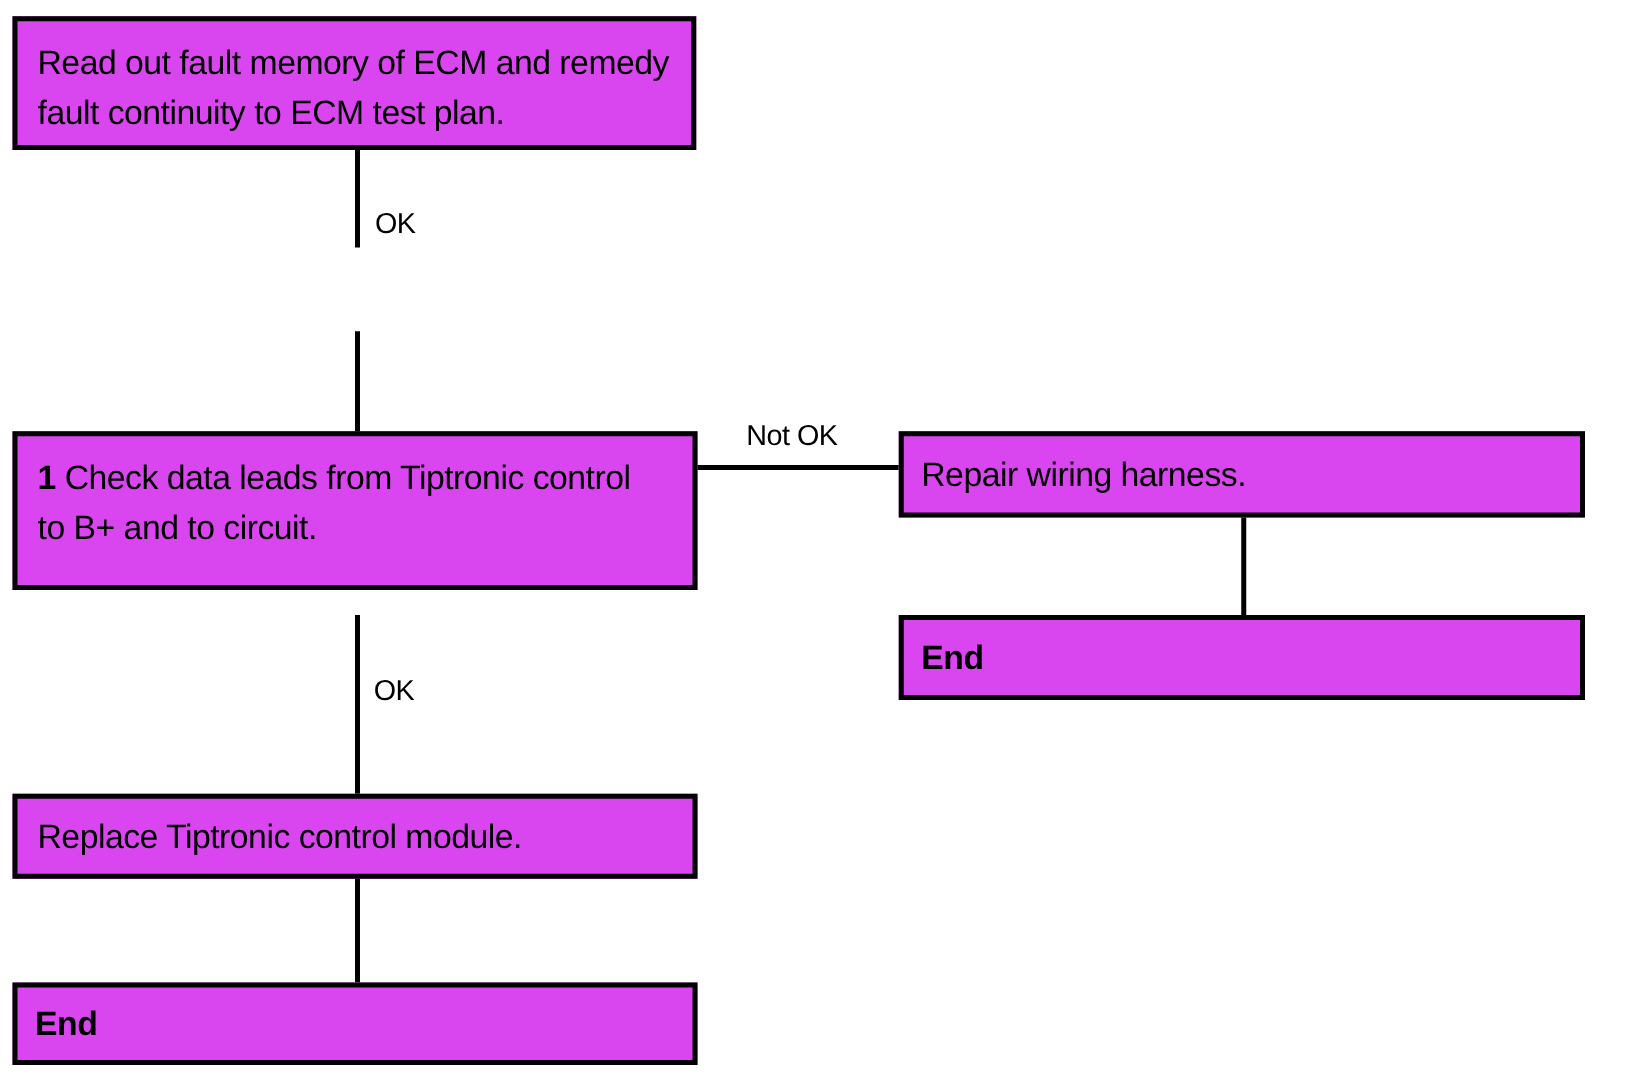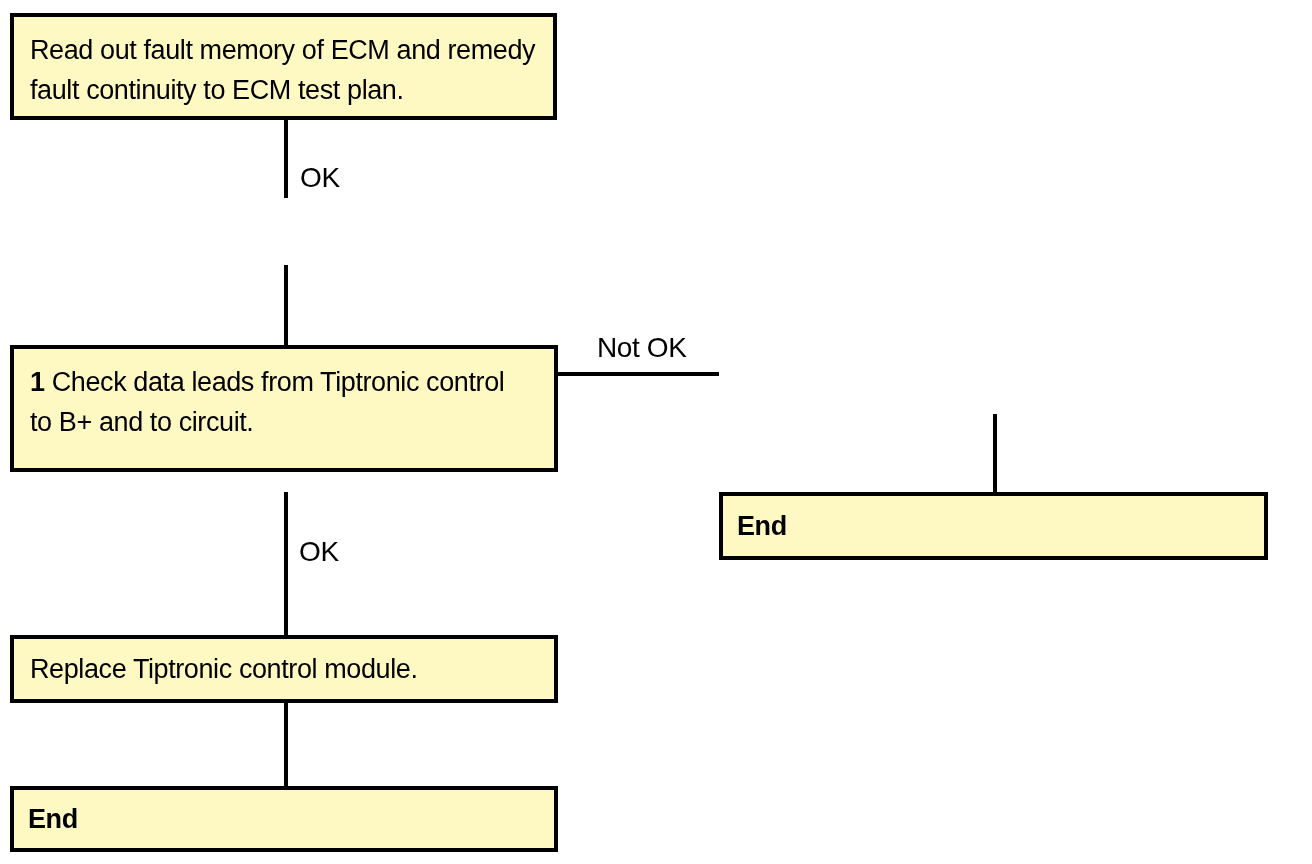--- a/index.html
+++ b/index.html
@@ -13,21 +13,21 @@
     height: 864px;
     background: #ffffff;
     font-family: "Liberation Sans", sans-serif;
     color: #000000;
     overflow: hidden;
   }
   .node {
     position: absolute;
     box-sizing: border-box;
     border: 4px solid #000000;
-    background: #fef9c3;
+    background: #d946ef;
     font-size: 27px;
     line-height: 40px;
     letter-spacing: -0.4px;
   }
   .node .tline {
     white-space: nowrap;
   }
   .pad-multi {
     padding: 13px 6px 0 16px;
   }
@@ -36,21 +36,21 @@
     align-items: center;
     padding-left: 14px;
   }
   .bold { font-weight: bold; }
   .connector {
     position: absolute;
     background: #000000;
   }
   .edge-label {
     position: absolute;
-    font-size: 28px;
+    font-size: 23px;
     line-height: 28px;
     letter-spacing: -0.4px;
     white-space: nowrap;
   }
 </style>
 </head>
 <body>
 
 <div id="canvas">
 
@@ -64,20 +64,23 @@
   <div class="connector" style="left:284px; top:265px; width:4px; height:82px;"></div>
 
   <div class="node pad-multi" style="left:10px; top:345px; width:548px; height:127px;">
     <div class="tline"><span class="bold">1</span> <span>Check data leads from Tiptronic control</span></div>
     <div class="tline">to B+ and to circuit.</div>
   </div>
 
   <div class="edge-label" style="left:597px; top:334px;text-align:right;">Not OK</div>
   <div class="connector" style="left:558px; top:372px; width:161px; height:4px;"></div>
 
+  <div class="node v-center" style="left:719px; top:345px; width:549px; height:69px;">
+    <span class="tline">Repair wiring harness.</span>
+  </div>
 
   <div class="connector" style="left:993px; top:414px; width:4px; height:78px;"></div>
 
   <div class="node v-center" style="left:719px; top:492px; width:549px; height:68px;">
     <span class="tline bold">End</span>
   </div>
 
   <div class="connector" style="left:284px; top:492px; width:4px; height:143px;"></div>
   <div class="edge-label" style="left:299px; top:538px;">OK</div>
 

